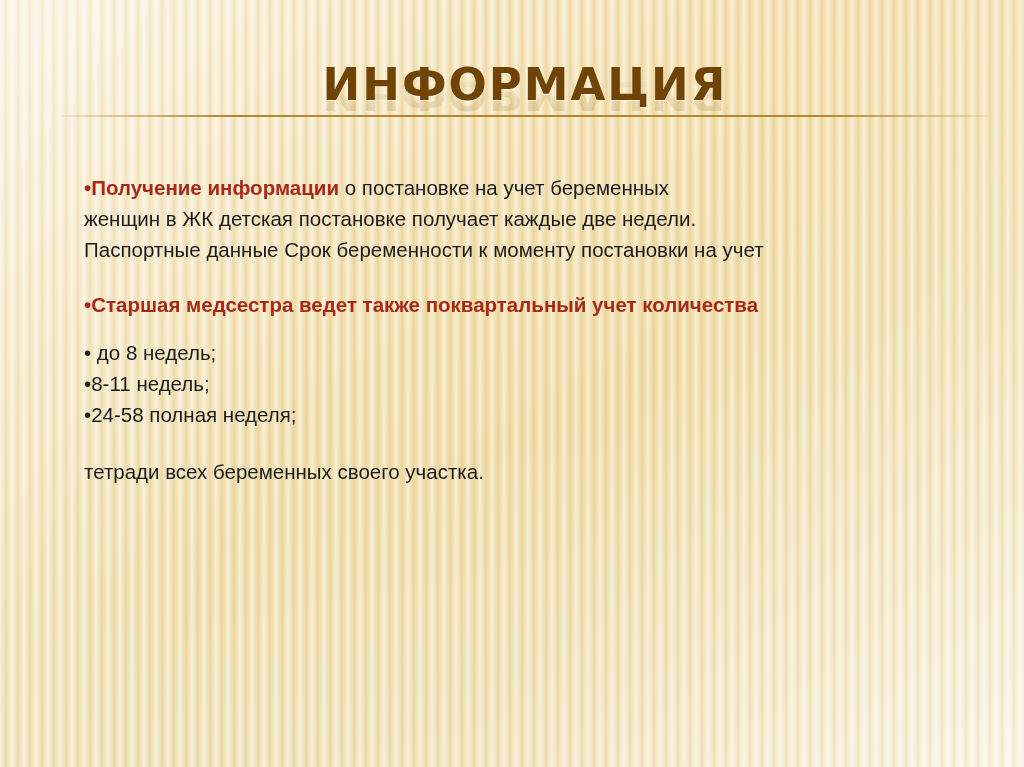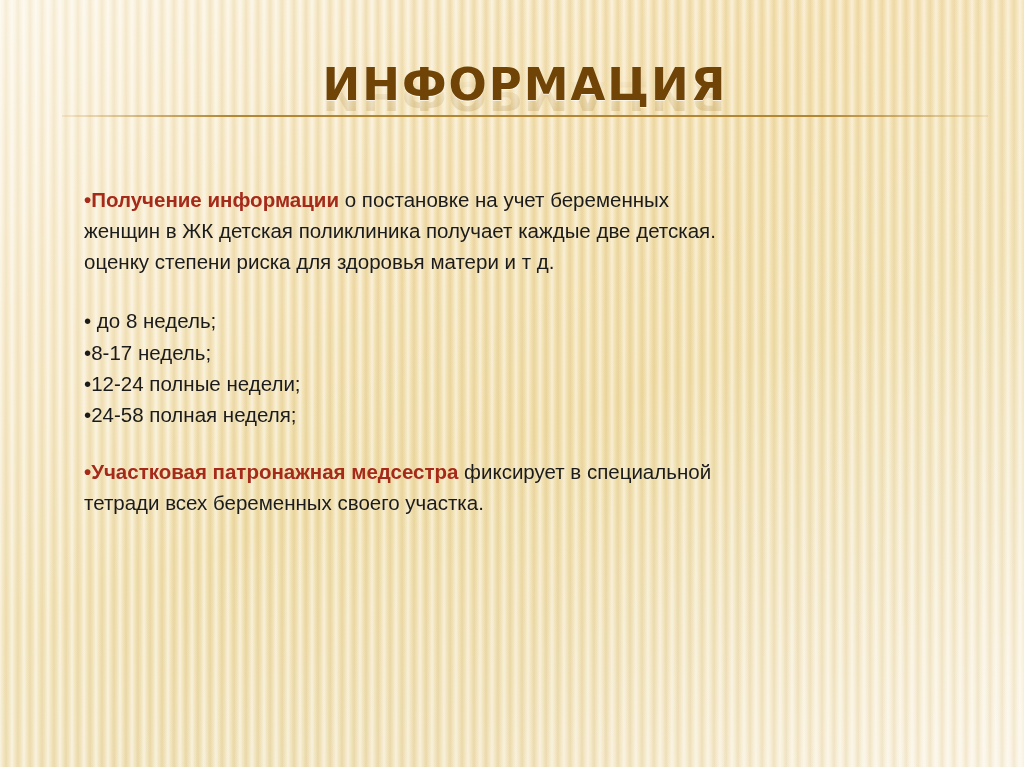--- a/index.html
+++ b/index.html
@@ -91,32 +91,32 @@
     transform-origin: top center;
     -webkit-mask-image: linear-gradient(to bottom, rgba(0,0,0,0.55), rgba(0,0,0,0));
     mask-image: linear-gradient(to bottom, rgba(0,0,0,0.55), rgba(0,0,0,0));
     z-index: 1;
     pointer-events: none;
   }
 
   
   .body {
     position: absolute;
-    top: 184px;
+    top: 172px;
     left: 84px;
     right: 56px;
     color: #1b1b1b;
     font-size: 20.5px;
     line-height: 1.52;
   }
   .para {
     margin: 0 0 0 0;
   }
   .para + .para {
-    margin-top: 4px;
+    margin-top: 16px;
   }
   .gap-1 { height: 24px; }
   .gap-2 { height: 26px; }
   .line {
     white-space: nowrap;
   }
   .bullet-dot {
     color: #a52a1a;
     font-weight: bold;
   }
@@ -140,38 +140,37 @@
     <div class="title-wrap">
       <div class="title-reflection">Информация</div>
       <div class="title-rule"></div>
       <div class="title-text">Информация</div>
     </div>
 
     <div class="body">
 
       <div class="para">
         <div class="line"><span class="bullet-dot">•</span><span class="red-bold">Получение информации</span><span class="plain"> о постановке на учет беременных</span></div>
-        <div class="line"><span class="plain">женщин в ЖК детская поликлиника получает каждые две детская.</span></div>
-        <div class="line"><span class="plain">оценку степени риска для здоровья матери и т д.</span></div>
+        <div class="line"><span class="plain">женщин в ЖК детская постановке получает каждые две недели.</span></div>
+        <div class="line"><span class="plain">Паспортные данные Срок беременности к моменту постановки на учет</span></div>
       </div>
 
       <div class="gap-1"></div>
 
       <div class="para">
+        <div class="line"><span class="bullet-dot">•</span><span class="red-bold">Старшая медсестра ведет также поквартальный учет количества</span></div>
       </div>
 
       <div class="para">
         <div class="list-line">• до 8 недель;</div>
-        <div class="list-line">•8-17 недель;</div>
-        <div class="list-line">•12-24 полные недели;</div>
+        <div class="list-line">•8-11 недель;</div>
         <div class="list-line">•24-58 полная неделя;</div>
       </div>
 
       <div class="gap-2"></div>
 
       <div class="para">
-        <div class="line"><span class="bullet-dot">•</span><span class="red-bold">Участковая патронажная медсестра</span><span class="plain"> фиксирует в специальной</span></div>
         <div class="line"><span class="plain">тетради всех беременных своего участка.</span></div>
       </div>
 
     </div>
   </div>
 </div>
 
 </body></html>

